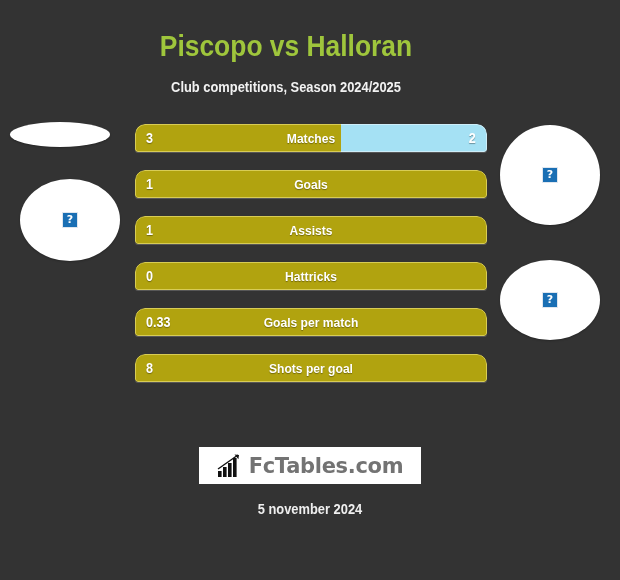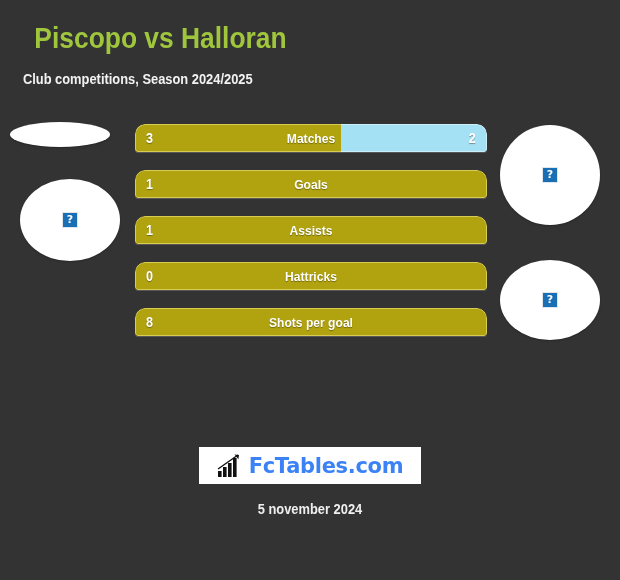--- a/index.html
+++ b/index.html
@@ -11,22 +11,22 @@
     height: 580px;
     background: #333333;
     font-family: "Liberation Sans", sans-serif;
     overflow: hidden;
     position: relative;
   }
 
   
   #header {
     width: 572px;
-    padding-top: 20px;
-    text-align: left;
+    padding-top: 28px;
+    text-align: center;
   }
   #page-title {
     color: #9fc63c;
     font-size: 30px;
     font-weight: bold;
     letter-spacing: 0px;
     line-height: 36px;
     transform: scaleX(0.88);
     transform-origin: center;
     white-space: nowrap;
@@ -164,21 +164,21 @@
     width: 222px;
     height: 37px;
     background: #ffffff;
     display: flex;
     align-items: center;
     justify-content: center;
     gap: 6px;
   }
   #logo-icon { display: block; }
   #logo-text {
-    color: #3b82f6;
+    color: #737373;
     font-size: 21px;
     font-weight: bold;
     letter-spacing: -0.3px;
     font-family: "DejaVu Sans", sans-serif;
     line-height: 22px;
   }
   #footer-date {
     position: absolute;
     left: 0;
     top: 501px;
@@ -238,20 +238,27 @@
       </div>
       <div class="val-home">1</div>
       <div class="bar-label">Assists</div>
     </div>
     <div class="stat-row">
       <div class="bar-track">
         <div class="seg-home full" style="width: 100%;"></div>
       </div>
       <div class="val-home">0</div>
       <div class="bar-label">Hattricks</div>
+    </div>
+    <div class="stat-row">
+      <div class="bar-track">
+        <div class="seg-home full" style="width: 100%;"></div>
+      </div>
+      <div class="val-home">0.33</div>
+      <div class="bar-label">Goals per match</div>
     </div>
     <div class="stat-row">
       <div class="bar-track">
         <div class="seg-home full" style="width: 100%;"></div>
       </div>
       <div class="val-home">8</div>
       <div class="bar-label">Shots per goal</div>
     </div>
   </div>
 

